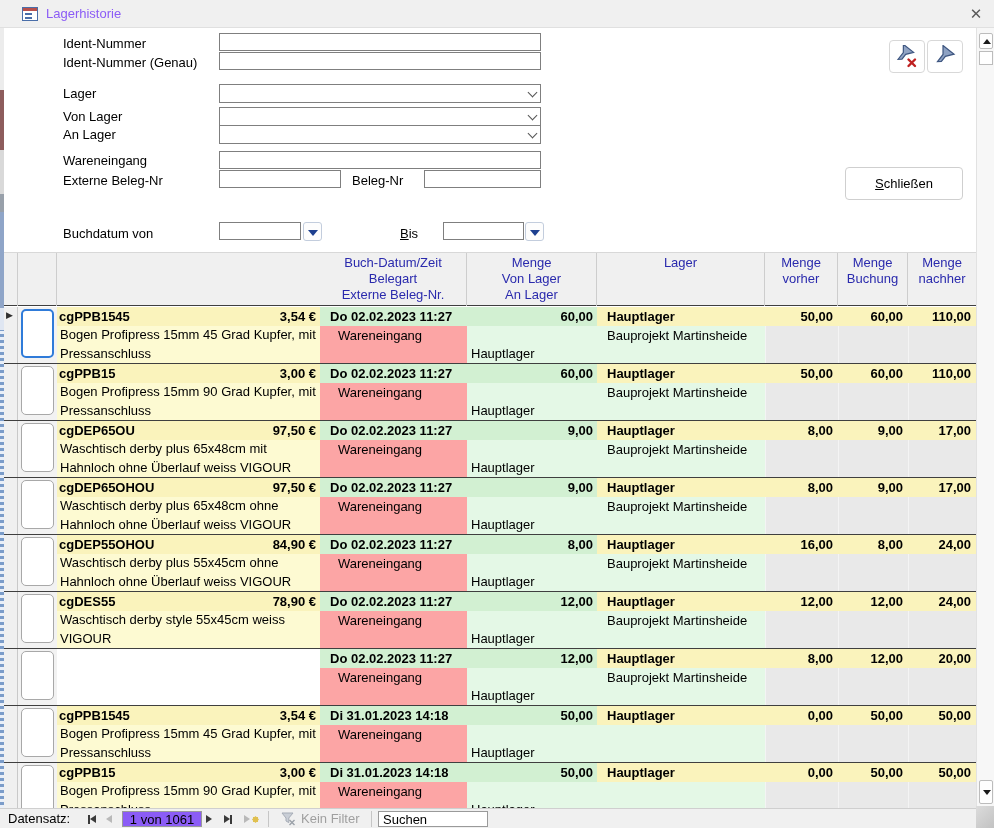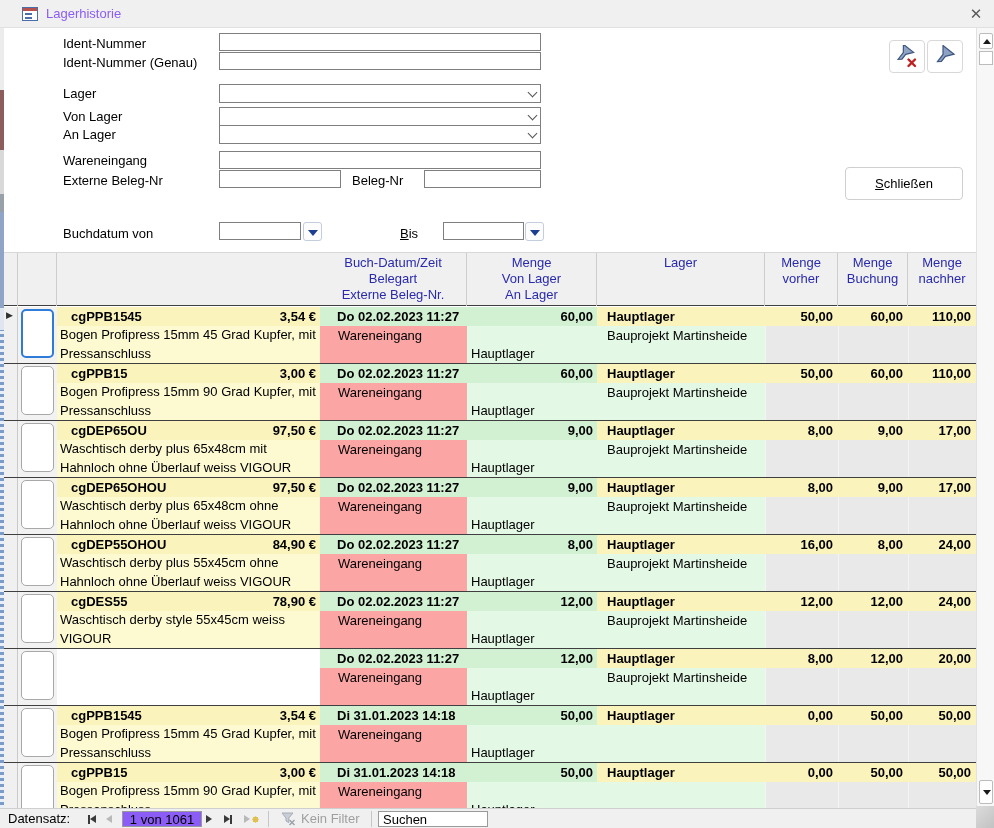--- a/index.html
+++ b/index.html
@@ -51,25 +51,25 @@
   .l1 { height:19px; line-height:19px; font-weight:bold; white-space:nowrap; overflow:hidden; }
   .l2 { height:19px; line-height:19px; white-space:nowrap; overflow:hidden; }
   .l3 { height:18px; line-height:18px; white-space:nowrap; overflow:hidden; }
   .c-sel { left:0; width:14px; background:#f0f0f0; border-right:1px solid #c9c9c9; }
   .sel-arrow { display:none; position:absolute; left:2px; top:3px; font-size:9px; color:#2f2f2f; }
   .trow.current .sel-arrow { display:block; }
   .c-gutter { left:14px; width:39px; background:#f2f2f2; }
   .row-btn { position:absolute; left:3px; top:2px; width:33px; height:49px; background:#fff; border:1px solid #a8a8a8; border-radius:5px; cursor:pointer; }
   .trow.current .row-btn { border:2px solid #2f7bd9; }
   .c-art { left:53px; width:263px; }
-  .c-art .l1 { background:#faf3bc; display:flex; padding:0 4px 0 14px; }
+  .c-art .l1 { background:#faf3bc; display:flex; padding:0 4px 0 2px; }
   .c-art .price { margin-left:auto; }
   .c-art .desc { background:#fdfad2; height:37px; line-height:18.5px; padding:0 3px; white-space:normal; overflow:hidden; }
   .c-dat { left:316px; width:147px; }
-  .c-dat .l1 { background:#d2f0d2; padding-left:17px; }
+  .c-dat .l1 { background:#d2f0d2; padding-left:10px; }
   .c-dat .l2, .c-dat .l3 { background:#fca5a5; padding-left:18px; }
   .c-men { left:463px; width:130px; }
   .c-men .l1 { background:#d2f0d2; text-align:right; padding-right:4px; }
   .c-men .l2, .c-men .l3 { background:#e4f8e6; padding-left:4px; }
   .c-lag { left:593px; width:168px; }
   .c-lag .l1 { background:#faf3bc; padding-left:10px; }
   .c-lag .l2, .c-lag .l3 { background:#e4f8e6; padding-left:10px; }
   .c-vor { left:761px; width:73px; }
   .c-buc { left:834px; width:70px; }
   .c-nac { left:904px; width:68px; }

